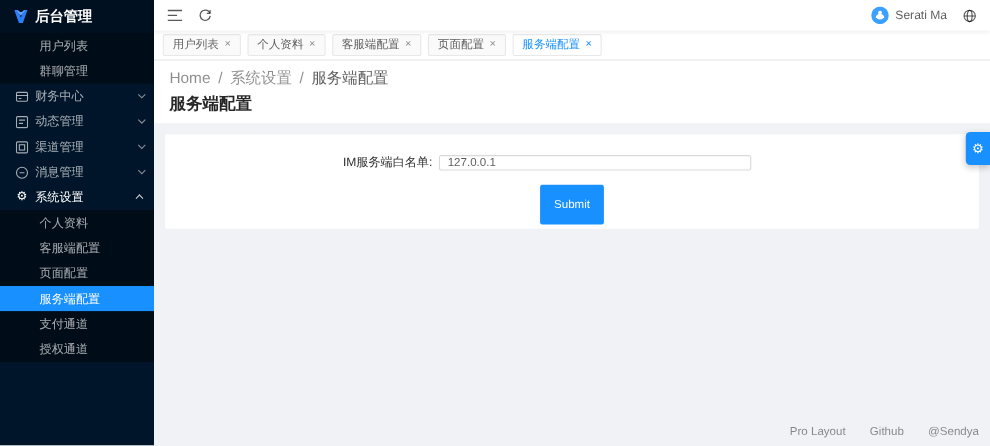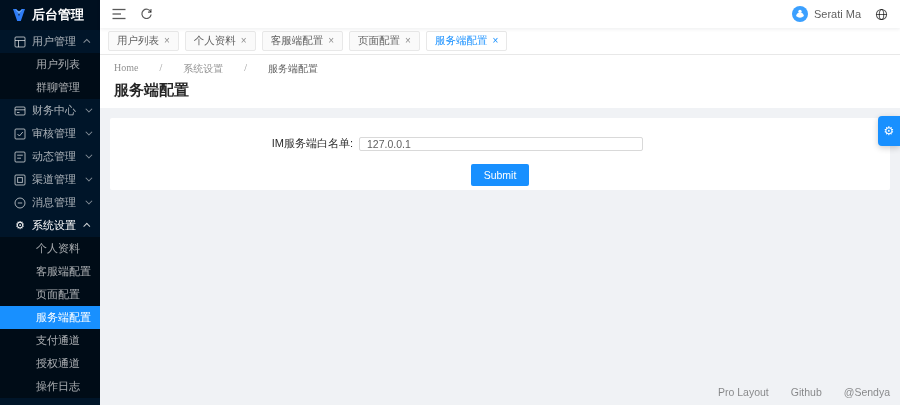--- a/index.html
+++ b/index.html
@@ -1,21 +1,21 @@
 <!DOCTYPE html>
 <html><head>
 <meta charset="utf-8">
 <style>
   * { margin:0; padding:0; box-sizing:border-box; }
   html,body { width:900px; height:405px; overflow:hidden; }
   body { font-family:"Liberation Sans","DejaVu Sans",sans-serif; background:#f0f2f5; }
   .app { display:flex; width:900px; height:405px; }
 
   
-  .sidebar { width:100px; flex-shrink:0; background:#001529; color:rgba(255,255,255,.65); font-size:11px; overflow:hidden; }
+  .sidebar { width:140px; flex-shrink:0; background:#001529; color:rgba(255,255,255,.65); font-size:11px; overflow:hidden; }
   .logo { height:30px; display:flex; align-items:center; gap:6px; padding-left:12px; background:#001020; cursor:pointer; }
   .logo-text { color:#fff; font-weight:bold; font-size:13px; white-space:nowrap; }
   .m-item { height:23px; display:flex; align-items:center; gap:6px; padding:0 10px 0 14px; cursor:pointer; white-space:nowrap; }
   .m-item .mi { width:12px; height:12px; flex-shrink:0; display:flex; align-items:center; justify-content:center; }
   .m-item .glyph { font-size:11px; line-height:1; }
   .m-sub { height:23px; display:flex; align-items:center; padding-left:36px; background:#000c17; cursor:pointer; white-space:nowrap; }
   .m-sub.active { background:#1890ff; color:#fff; }
   .m-item.open { color:#fff; }
   .chev { margin-left:auto; width:5px; height:5px; border-right:1px solid currentColor; border-bottom:1px solid currentColor; flex-shrink:0; opacity:.8; }
   .chev.down { transform:rotate(45deg) translateY(-2px); }
@@ -30,32 +30,32 @@
   .user-chip { display:flex; align-items:center; gap:6px; cursor:pointer; }
   .user-name { font-size:11px; color:rgba(0,0,0,.65); }
 
   .tabsbar { height:27px; background:#fff; border-bottom:1px solid #e8e8e8; display:flex; align-items:center; padding:0 8px; gap:6px; position:relative; z-index:2; }
   .tab { height:20px; display:flex; align-items:center; gap:5px; padding:0 8px; font-size:10.5px; color:rgba(0,0,0,.65); background:#fafafa; border:1px solid #e8e8e8; border-radius:2px; cursor:pointer; white-space:nowrap; }
   .tab.active { background:#fff; color:#1890ff; }
   .tab-x { font-size:10px; color:rgba(0,0,0,.45); cursor:pointer; line-height:1; }
   .tab.active .tab-x { color:#1890ff; }
 
   .pagehead { background:#fff; padding:7px 14px 8px; }
-  .breadcrumb { display:flex; gap:21px; font-size:10px; color:rgba(0,0,0,.45);font-family:Liberation Serif, serif; }
+  .breadcrumb { display:flex; gap:7px; font-size:14px; color:rgba(0,0,0,.45); }
   .breadcrumb .cur { color:rgba(0,0,0,.65); }
   .breadcrumb .lnk { cursor:pointer; }
   .page-title { margin-top:5px; font-size:15px; font-weight:bold; color:rgba(0,0,0,.85); }
 
   .content { flex:1; position:relative; padding:10px 10px 0; display:flex; flex-direction:column; overflow:hidden; }
   .card { background:#fff; border-radius:2px; padding:18px 0 4px; }
   .form-row { display:flex; align-items:center; }
   .form-label { width:243px; text-align:right; font-size:11px; color:rgba(0,0,0,.85); flex-shrink:0; }
   .form-input { margin-left:6px; width:284px; height:14px; border:1px solid #d9d9d9; border-radius:2px; padding:0 7px; font-size:10.5px; color:rgba(0,0,0,.65); outline:none; font-family:inherit; }
   .submit-row { margin-top:13px; display:flex; justify-content:center; }
-  .btn-primary { background:#1890ff; color:#fff; border:none; border-radius:2px; height:22px; padding:0 13px; font-size:10.5px; cursor:pointer; font-family:inherit; }
+  .btn-primary { background:#1890ff; color:#fff; border:none; border-radius:2px; height:36px; padding:0 13px; font-size:10.5px; cursor:pointer; font-family:inherit; }
 
   .gear-float { position:absolute; top:8px; right:0; width:22px; height:30px; background:#1890ff; color:#fff; border-radius:4px 0 0 4px; display:flex; align-items:center; justify-content:center; font-size:12px; cursor:pointer; box-shadow:0 2px 6px rgba(0,0,0,.2); }
 
   .footer { margin-top:auto; padding-bottom:7px; text-align:center; }
   .footer-links { display:flex; justify-content:flex-end; gap:22px; font-size:10.5px; color:rgba(0,0,0,.45); }
   .footer-links span { cursor:pointer; }
   .footer-copy { margin-top:5px; font-size:10.5px; color:#1890ff; cursor:pointer; }
 
   svg { display:block; }
 </style>
@@ -66,60 +66,39 @@
 
   <div class="sidebar">
     <div class="logo">
       <svg width="14" height="14" viewBox="0 0 14 14">
         <polygon points="1,1 4.6,1 7,8.2 9.4,1 13,1 8.8,13 5.2,13" fill="#2e7cf6"></polygon>
         <polygon points="3,1 7,3.2 11,1 7,6.4" fill="#69aaff"></polygon>
       </svg>
       <span class="logo-text">后台管理</span>
     </div>
 
-    <div class="m-item">
-      <span class="mi">
-        <svg width="12" height="12" viewBox="0 0 12 12" fill="none" stroke="currentColor" stroke-width="1">
-          <rect x="1" y="1" width="10" height="10" rx="1"></rect>
-            <line x1="1" y1="4.5" x2="11" y2="4.5"></line>
-            <line x1="4.5" y1="4.5" x2="4.5" y2="11"></line>
-        </svg>
-      </span>
-      <span>用户管理</span>
-      <span class="chev up"></span>
-    </div>
     <div class="m-sub">
         <span>用户列表</span>
       </div>
     <div class="m-sub">
         <span>群聊管理</span>
       </div>
 
     <div class="m-item">
       <span class="mi">
         <svg width="12" height="12" viewBox="0 0 12 12" fill="none" stroke="currentColor" stroke-width="1">
           <rect x="1" y="2" width="10" height="8" rx="1"></rect>
             <line x1="1" y1="4.8" x2="11" y2="4.8"></line>
             <line x1="3" y1="7.5" x2="5.5" y2="7.5"></line>
         </svg>
       </span>
       <span>财务中心</span>
       <span class="chev down"></span>
     </div>
 
-    <div class="m-item">
-      <span class="mi">
-        <svg width="12" height="12" viewBox="0 0 12 12" fill="none" stroke="currentColor" stroke-width="1">
-          <rect x="1" y="1" width="10" height="10" rx="1"></rect>
-            <path d="M3.5 6 L5.4 8 L8.8 4"></path>
-        </svg>
-      </span>
-      <span>审核管理</span>
-      <span class="chev down"></span>
-    </div>
 
     <div class="m-item">
       <span class="mi">
         <svg width="12" height="12" viewBox="0 0 12 12" fill="none" stroke="currentColor" stroke-width="1">
           <rect x="1" y="1" width="10" height="10" rx="1"></rect>
             <line x1="3.2" y1="4.2" x2="8.8" y2="4.2"></line>
             <line x1="3.2" y1="7.2" x2="7" y2="7.2"></line>
         </svg>
       </span>
       <span>动态管理</span>
@@ -163,23 +142,20 @@
         <span>页面配置</span>
       </div>
     <div class="m-sub active">
         <span>服务端配置</span>
       </div>
     <div class="m-sub">
         <span>支付通道</span>
       </div>
     <div class="m-sub">
         <span>授权通道</span>
-      </div>
-    <div class="m-sub">
-        <span>操作日志</span>
       </div>
   </div>
 
   <div class="main">
 
     <div class="topbar">
       <span class="tb-icon">
         <svg width="14" height="12" viewBox="0 0 14 12" stroke="currentColor" stroke-width="1.3" fill="none">
           <line x1="0.5" y1="1.5" x2="13.5" y2="1.5"></line>
             <line x1="0.5" y1="6" x2="9" y2="6"></line>

